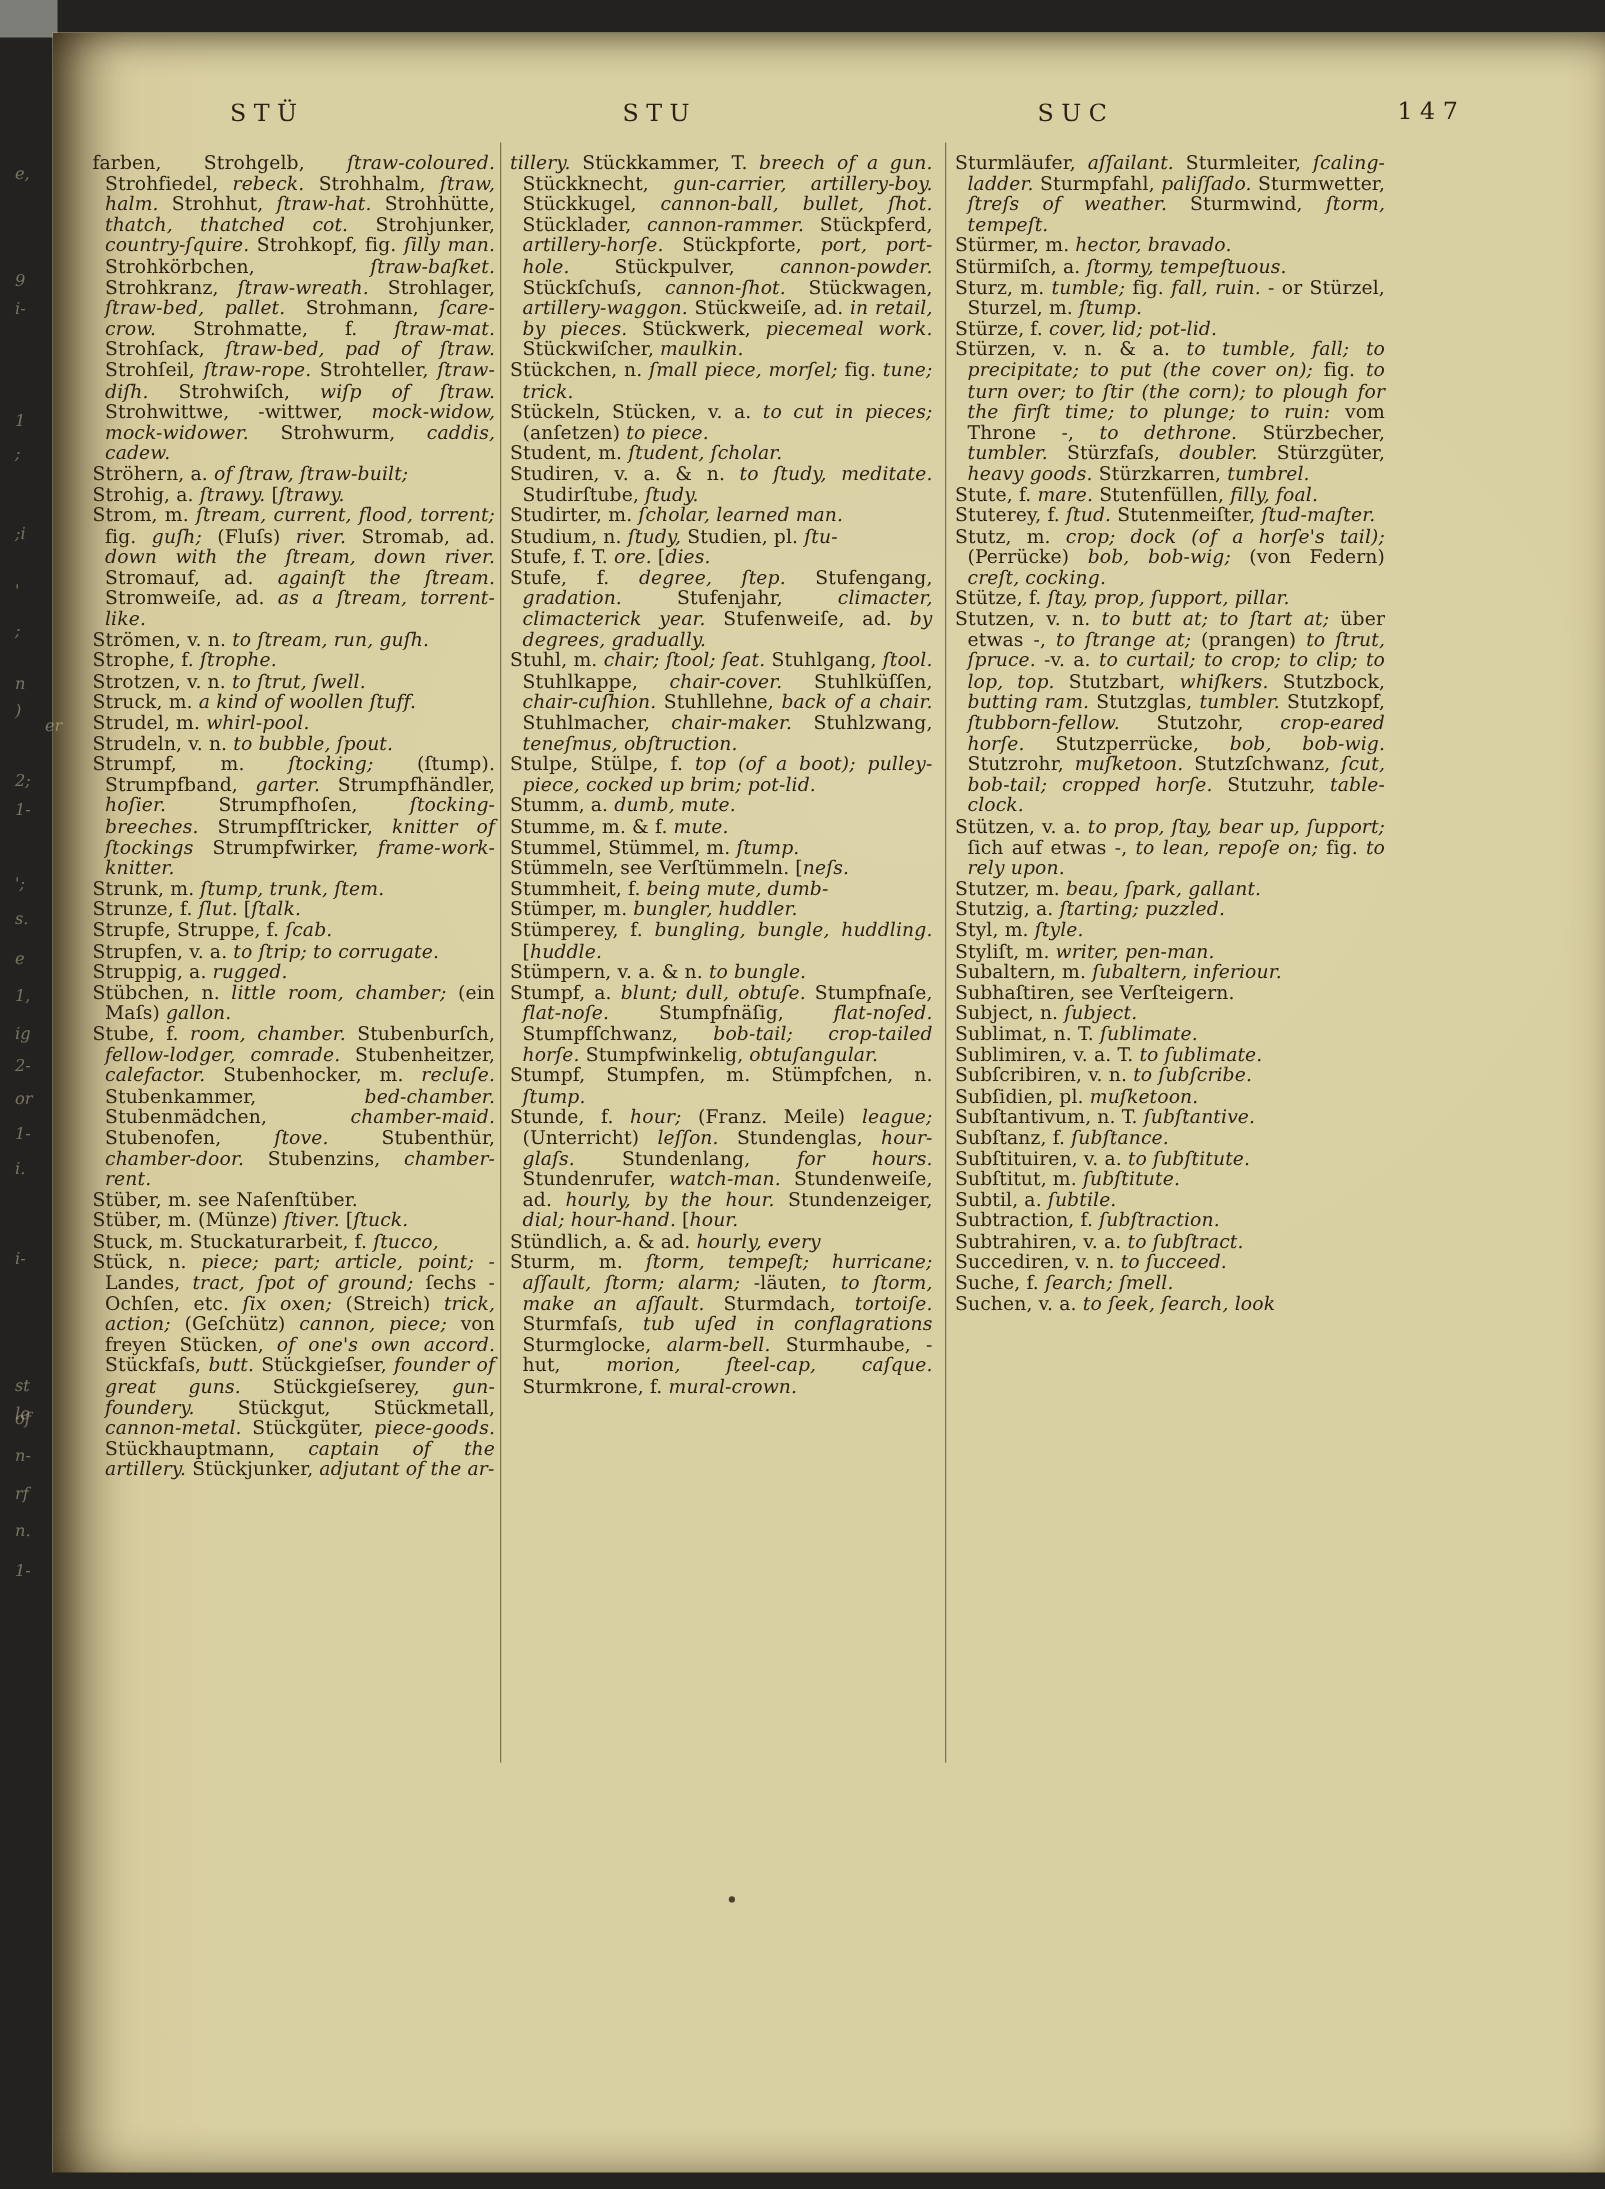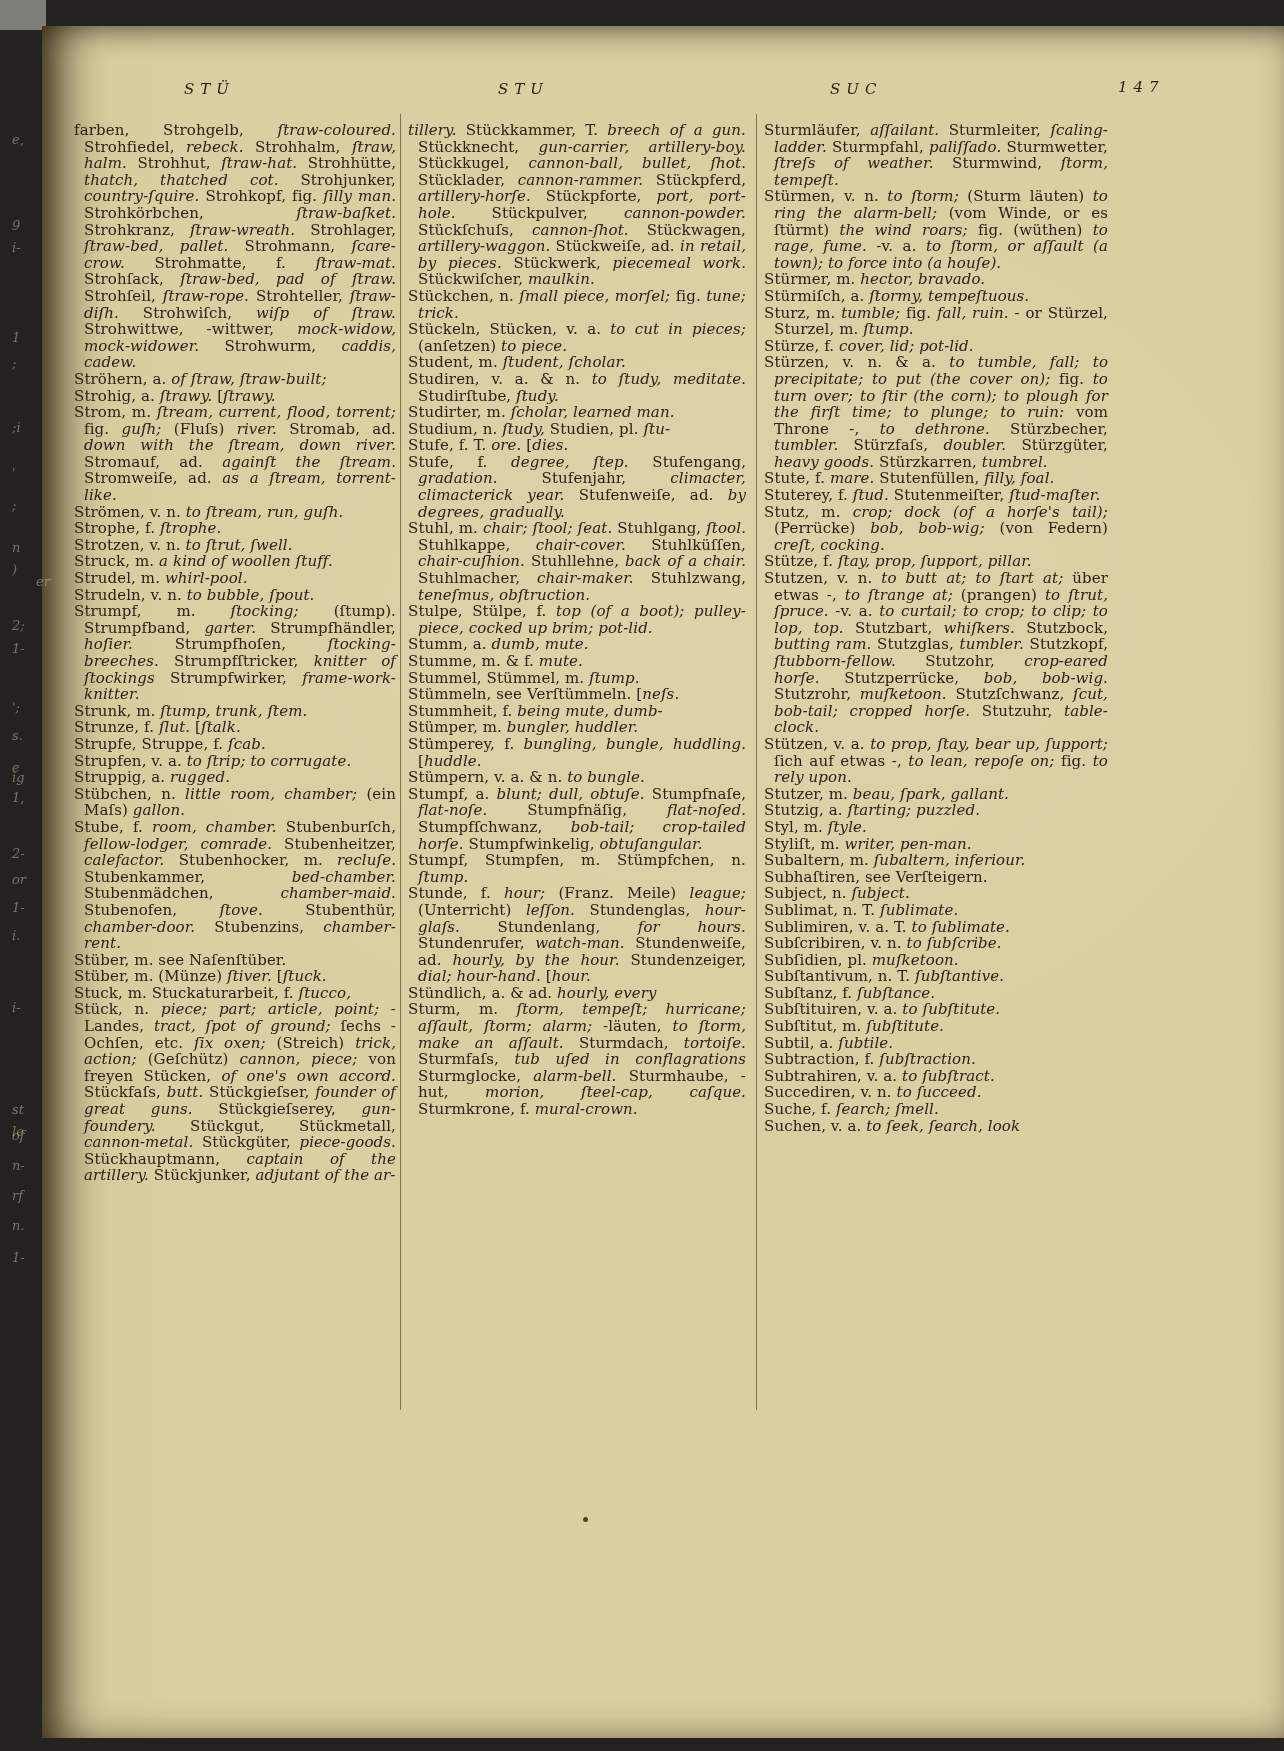--- a/index.html
+++ b/index.html
@@ -23,21 +23,21 @@
     position:absolute; left:42px; top:26px; width:1242px; height:1712px;
     background:
       radial-gradient(ellipse 900px 700px at 55% 35%, rgba(255,252,235,0.10), rgba(0,0,0,0) 70%),
       linear-gradient(90deg, #b3a679 0px, #cdc294 24px, #d6cc9e 60px, #d8cfa2 130px, #d8cfa2 100%);
     box-shadow:
       inset 34px 0 46px -20px rgba(35,24,8,0.85),
       inset 0 20px 28px -18px rgba(35,24,8,0.55),
       inset -14px -18px 40px -24px rgba(70,52,22,0.38);
     color:#2b2213;
   }
-  .running-head span { position:absolute; font-size:15px; letter-spacing:6px; color:#2b2213;font-style:italic; }
+  .running-head span { position:absolute; font-size:19px; letter-spacing:6px; color:#2b2213; }
   .head-left   { left:142px; top:54px; }
   .head-center { left:456px; top:54px; }
   .head-right  { left:788px; top:54px; }
   .page-number { left:1076px; top:52px; font-size:20px; letter-spacing:2px; }
   .col-rule {
     position:absolute; top:88px; width:1px; height:1296px;
     background:rgba(55,40,20,0.55);
   }
   .rule-1 { left:358px; }
   .rule-2 { left:714px; }
@@ -73,21 +73,21 @@
     <span style="top: 498px;">;</span>
     <span style="top: 540px;">n</span>
     <span style="top: 562px;">)</span>
     <span style="top: 574px; margin-left: 24px;">er</span>
     <span style="top: 618px;">2;</span>
     <span style="top: 641px;">1-</span>
     <span style="top: 700px;">';</span>
     <span style="top: 728px;">s.</span>
     <span style="top: 760px;">e</span>
     <span style="top: 790px;">1,</span>
-    <span style="top: 770px; text-align: center;">ig</span>
+    <span style="top: 820px; text-align: center;">ig</span>
     <span style="top: 846px;">2-</span>
     <span style="top: 872px;">or</span>
     <span style="top: 900px;">1-</span>
     <span style="top: 928px;">i.</span>
     <span style="top: 1000px;">i-</span>
     <span style="top: 1124px;">le</span>
     <span style="top: 1102px;">st</span>
     <span style="top: 1128px;">of</span>
     <span style="top: 1158px;">n-</span>
     <span style="top: 1188px;">rf</span>
@@ -154,21 +154,20 @@
       <p class="entry">Stümpern, v. a. &amp; n. <i>to bungle.</i></p>
       <p class="entry">Stumpf, a. <i>blunt; dull, obtuſe.</i> Stumpfnaſe, <i>flat-noſe.</i> Stumpfnäſig, <i>flat-noſed.</i> Stumpfſchwanz, <i>bob-tail; crop-tailed horſe.</i> Stumpfwinkelig, <i>obtuſangular.</i></p>
       <p class="entry">Stumpf, Stumpfen, m. Stümpfchen, n. <i>ſtump.</i></p>
       <p class="entry">Stunde, f. <i>hour;</i> (Franz. Meile) <i>league;</i> (Unterricht) <i>leſſon.</i> Stundenglas, <i>hour-glaſs.</i> Stundenlang, <i>for hours.</i> Stundenrufer, <i>watch-man.</i> Stundenweiſe, ad. <i>hourly, by the hour.</i> Stundenzeiger, <i>dial; hour-hand.</i> [<i>hour.</i></p>
       <p class="entry">Stündlich, a. &amp; ad. <i>hourly, every</i></p>
       <p class="entry">Sturm, m. <i>ſtorm, tempeſt; hurricane; aſſault, ſtorm; alarm;</i> -läuten, <i>to ſtorm, make an aſſault.</i> Sturmdach, <i>tortoiſe.</i> Sturmfaſs, <i>tub uſed in conflagrations</i> Sturmglocke, <i>alarm-bell.</i> Sturmhaube, -hut, <i>morion, ſteel-cap, caſque.</i> Sturmkrone, f. <i>mural-crown.</i></p>
     </div>
 
   <div class="col col-3">
       <p class="entry">Sturmläufer, <i>aſſailant.</i> Sturmleiter, <i>ſcaling-ladder.</i> Sturmpfahl, <i>paliſſado.</i> Sturmwetter, <i>ſtreſs of weather.</i> Sturmwind, <i>ſtorm, tempeſt.</i></p>
-      <p class="entry">Stürmen, v. n. <i>to ſtorm;</i> (Sturm läuten) <i>to ring the alarm-bell;</i> (vom Winde, or es ſtürmt) <i>the wind roars;</i> fig. (wüthen) <i>to rage, fume.</i> -v. a. <i>to ſtorm, or aſſault (a town); to force into (a houſe).</i></p>
       <p class="entry">Stürmer, m. <i>hector, bravado.</i></p>
       <p class="entry">Stürmiſch, a. <i>ſtormy, tempeſtuous.</i></p>
       <p class="entry">Sturz, m. <i>tumble;</i> fig. <i>fall, ruin.</i> - or Stürzel, Sturzel, m. <i>ſtump.</i></p>
       <p class="entry">Stürze, f. <i>cover, lid; pot-lid.</i></p>
       <p class="entry">Stürzen, v. n. &amp; a. <i>to tumble, fall; to precipitate; to put (the cover on);</i> fig. <i>to turn over; to ſtir (the corn); to plough for the firſt time; to plunge; to ruin:</i> vom Throne -, <i>to dethrone.</i> Stürzbecher, <i>tumbler.</i> Stürzfaſs, <i>doubler.</i> Stürzgüter, <i>heavy goods.</i> Stürzkarren, <i>tumbrel.</i></p>
       <p class="entry">Stute, f. <i>mare.</i> Stutenfüllen, <i>filly, foal.</i></p>
       <p class="entry">Stuterey, f. <i>ſtud.</i> Stutenmeiſter, <i>ſtud-maſter.</i></p>
       <p class="entry">Stutz, m. <i>crop; dock (of a horſe's tail);</i> (Perrücke) <i>bob, bob-wig;</i> (von Federn) <i>creſt, cocking.</i></p>
       <p class="entry">Stütze, f. <i>ſtay, prop, ſupport, pillar.</i></p>
       <p class="entry">Stutzen, v. n. <i>to butt at; to ſtart at;</i> über etwas -, <i>to ſtrange at;</i> (prangen) <i>to ſtrut, ſpruce.</i> -v. a. <i>to curtail; to crop; to clip; to lop, top.</i> Stutzbart, <i>whiſkers.</i> Stutzbock, <i>butting ram.</i> Stutzglas, <i>tumbler.</i> Stutzkopf, <i>ſtubborn-fellow.</i> Stutzohr, <i>crop-eared horſe.</i> Stutzperrücke, <i>bob, bob-wig.</i> Stutzrohr, <i>muſketoon.</i> Stutzſchwanz, <i>ſcut, bob-tail; cropped horſe.</i> Stutzuhr, <i>table-clock.</i></p>

